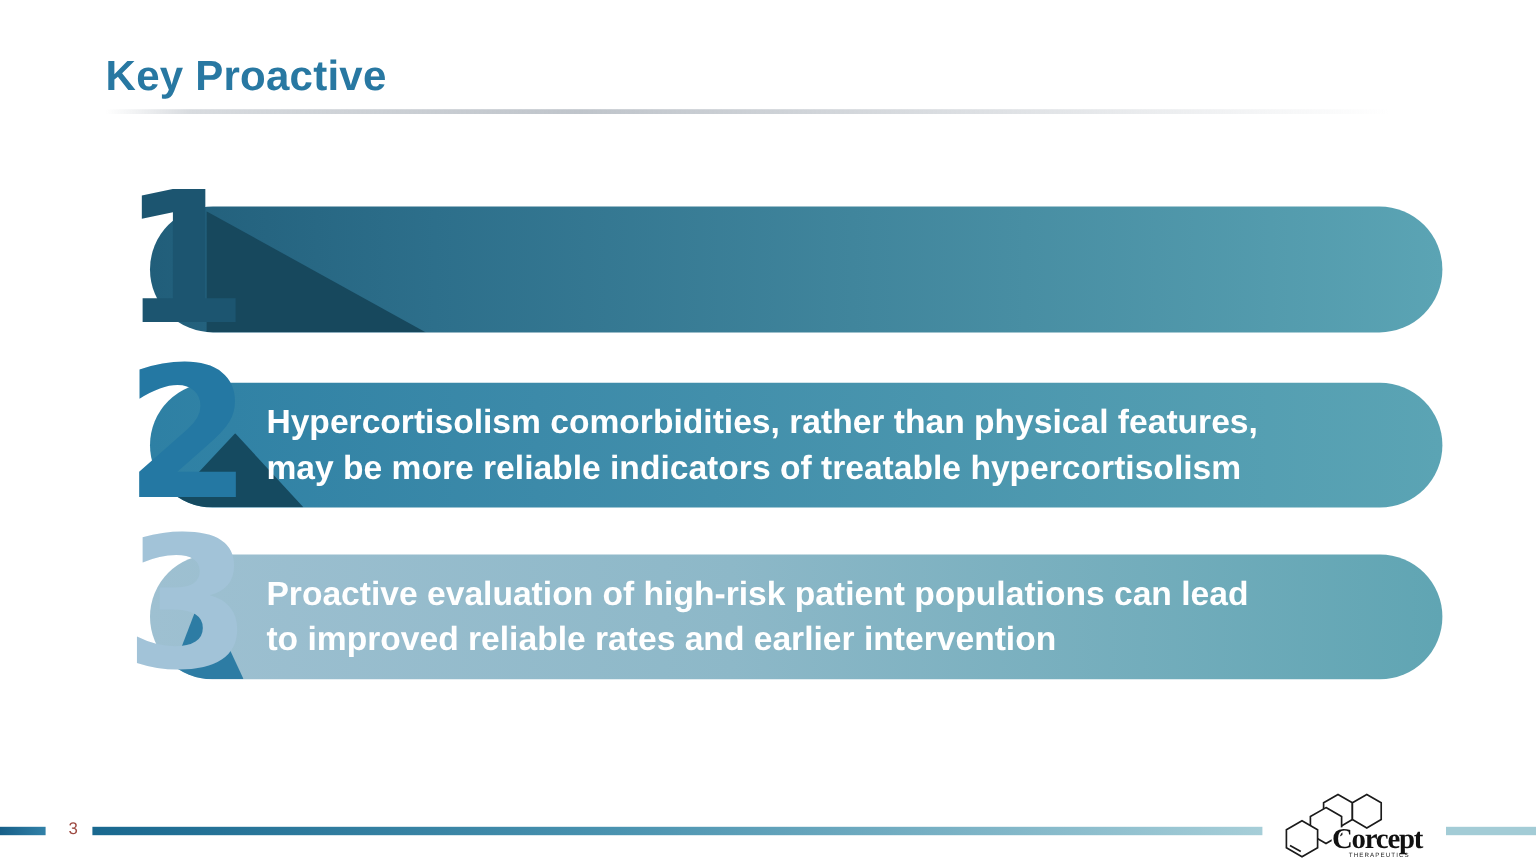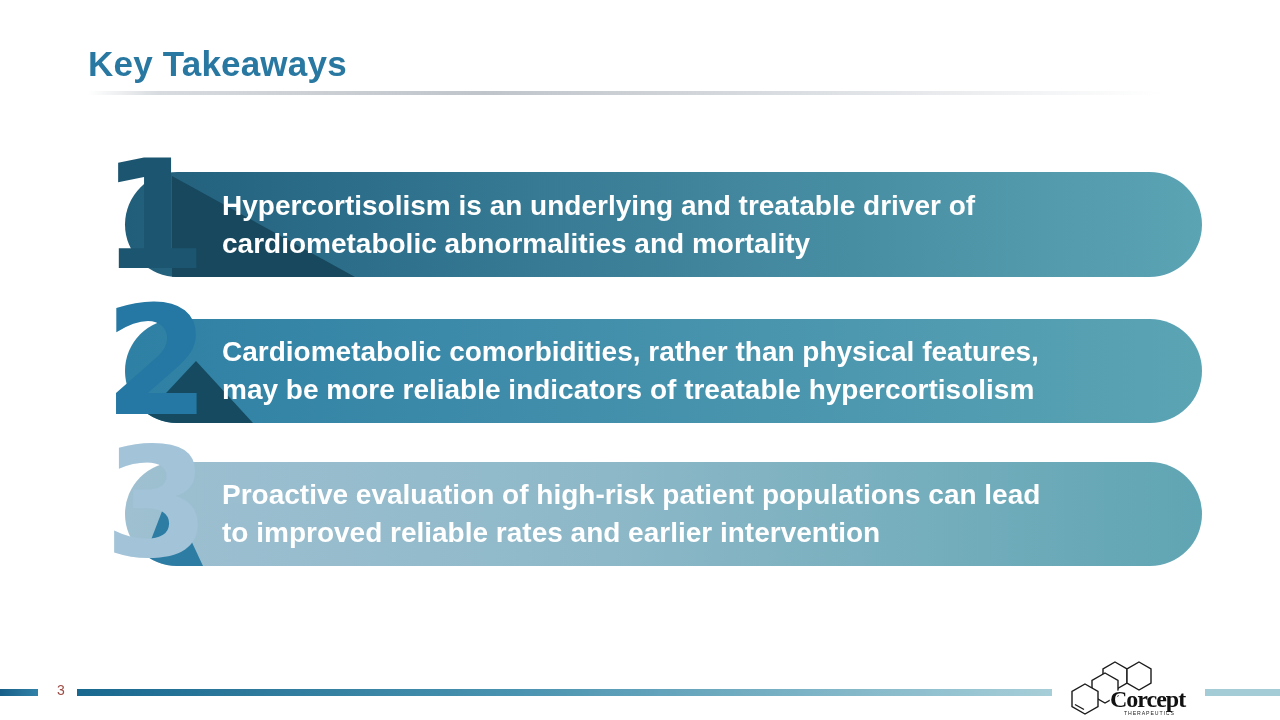--- a/index.html
+++ b/index.html
@@ -45,36 +45,32 @@
        background:linear-gradient(90deg,var(--footer_bar_dark,#19688f) 0%,#4a93b0 45%,var(--footer_bar_light,#a6ced8) 100%);}
   .footer-bar-right{position:absolute;left:1205px;top:689px;width:75px;height:7px;
        background:#a3ccd6;}
   .logo{position:absolute;left:1056px;top:657px;width:148px;height:62px;}
 </style>
 </head>
 <body>
 
 <div class="slide">
 
-  <h1 class="title">Key Takeaways</h1>
+  <h1 class="title">Key Proactive</h1>
   <div class="title-rule"></div>
 
   <div class="pill pill1">
     <div class="tri tri1"></div>
-    <div class="pill-text">
-      <div>Hypercortisolism is an underlying and treatable driver of</div>
-      <div>cardiometabolic abnormalities and mortality</div>
-    </div>
   </div>
   <div class="num num1">1</div>
 
   <div class="pill pill2">
     <div class="tri tri2"></div>
     <div class="pill-text">
-      <div>Cardiometabolic comorbidities, rather than physical features,</div>
+      <div>Hypercortisolism comorbidities, rather than physical features,</div>
       <div>may be more reliable indicators of treatable hypercortisolism</div>
     </div>
   </div>
   <div class="num num2">2</div>
 
   <div class="pill pill3">
     <div class="tri tri3"></div>
     <div class="pill-text">
       <div>Proactive evaluation of high-risk patient populations can lead</div>
       <div>to improved reliable rates and earlier intervention</div>

